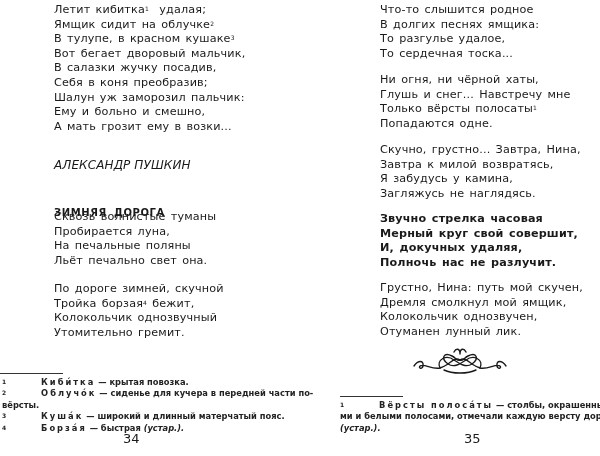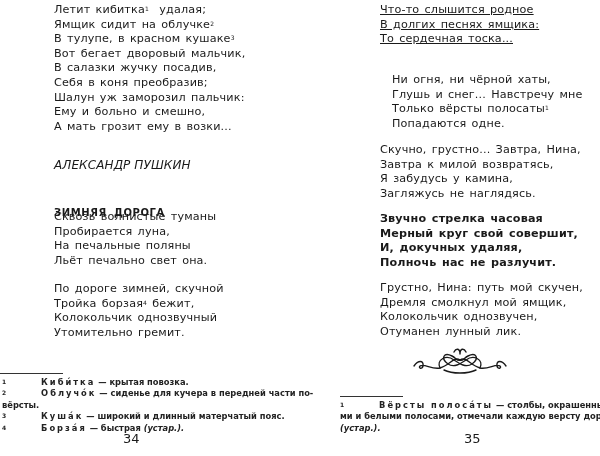--- a/index.html
+++ b/index.html
@@ -60,26 +60,27 @@
     <div><sup>2</sup> <span class="term">Облучо́к</span><span> — сиденье для кучера в передней части по-</span></div>
     <div><span>вёрсты.</span></div>
     <div><sup>3</sup> <span class="term">Куша́к</span><span> — широкий и длинный матерчатый пояс.</span></div>
     <div><sup>4</sup> <span class="term">Борза́я</span><span style="white-space:pre"> — быстрая </span><i>(устар.).</i></div>
   </div>
 
   <div class="pnum" style="left:123px;">34</div>
 </div>
 
 <div class="page page-right">
-  <div class="stanza" style="left:80px; top:3px;text-decoration:underline;">
+  <div class="stanza" style="left:80px; top:3px;">
     <div class="line">Что-то слышится родное</div>
     <div class="line">В долгих песнях ямщика:</div>
+    <div class="line">То разгулье удалое,</div>
     <div class="line">То сердечная тоска...</div>
   </div>
-  <div class="stanza" style="left:80px; top:73px;margin-left:12px;">
+  <div class="stanza" style="left:80px; top:73px;">
     <div class="line">Ни огня, ни чёрной хаты,</div>
     <div class="line">Глушь и снег... Навстречу мне</div>
     <div class="line"><span>Только вёрсты полосаты</span><sup>1</sup></div>
     <div class="line">Попадаются одне.</div>
   </div>
   <div class="stanza" style="left:80px; top:143px;">
     <div class="line">Скучно, грустно... Завтра, Нина,</div>
     <div class="line">Завтра к милой возвратясь,</div>
     <div class="line">Я забудусь у камина,</div>
     <div class="line">Загляжусь не наглядясь.</div>

